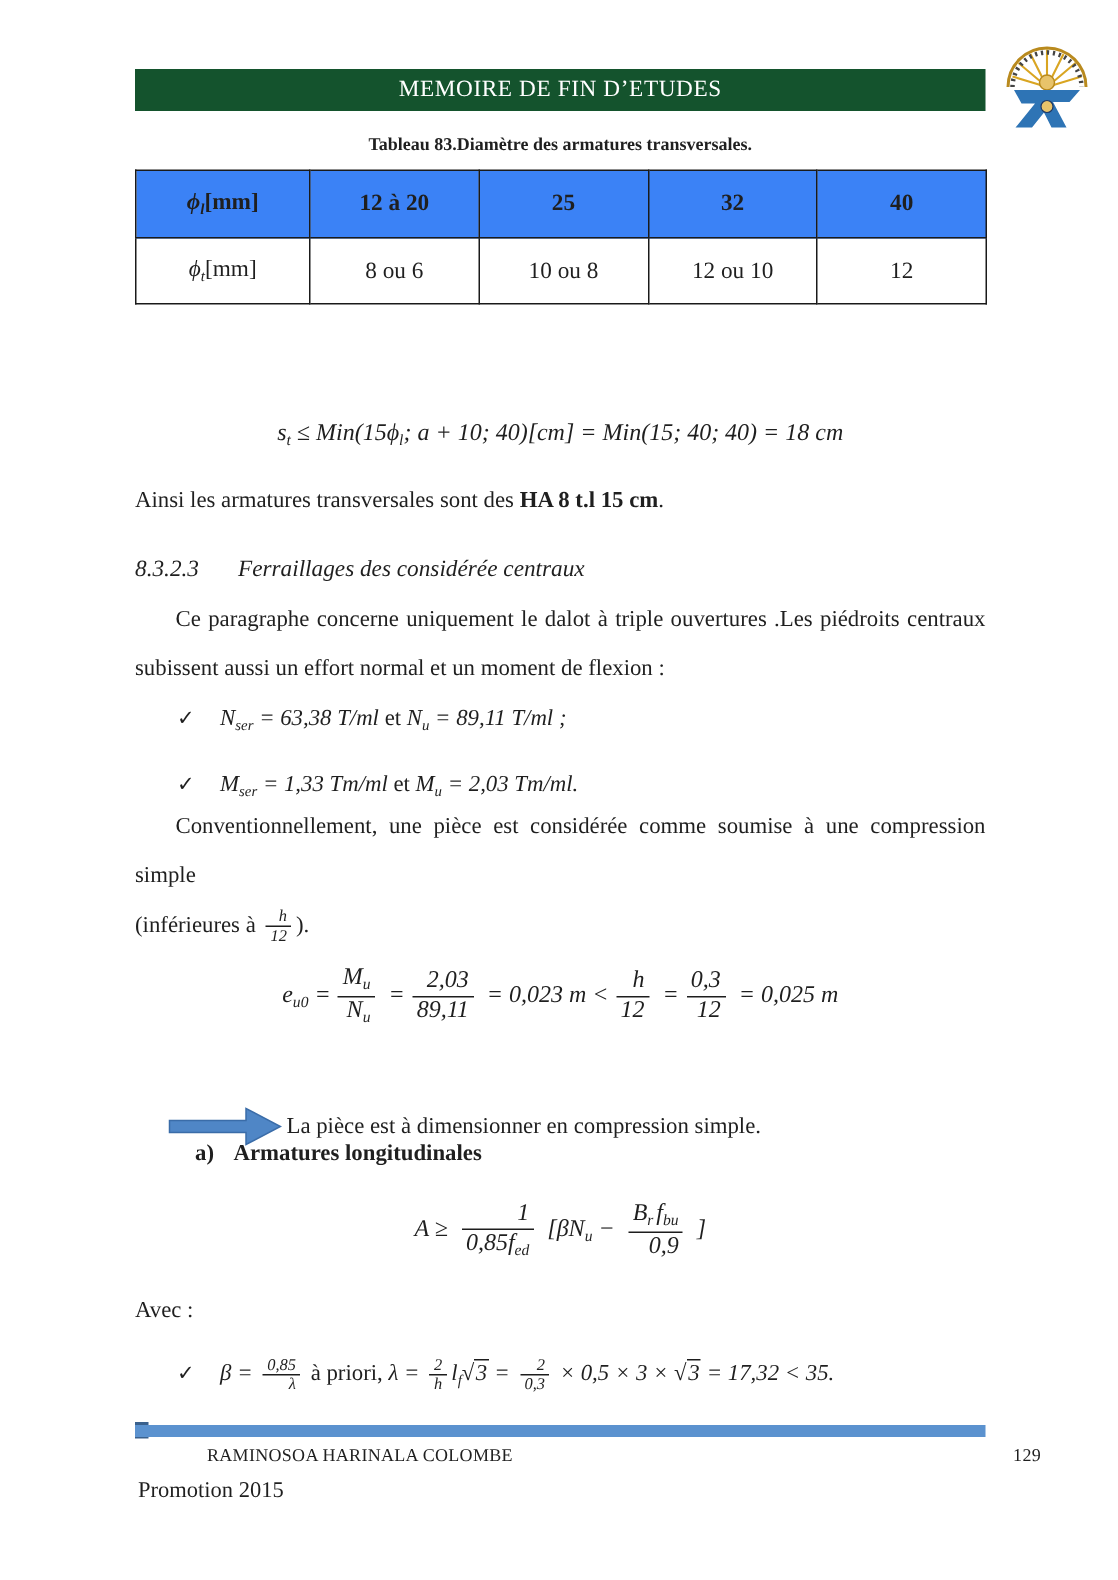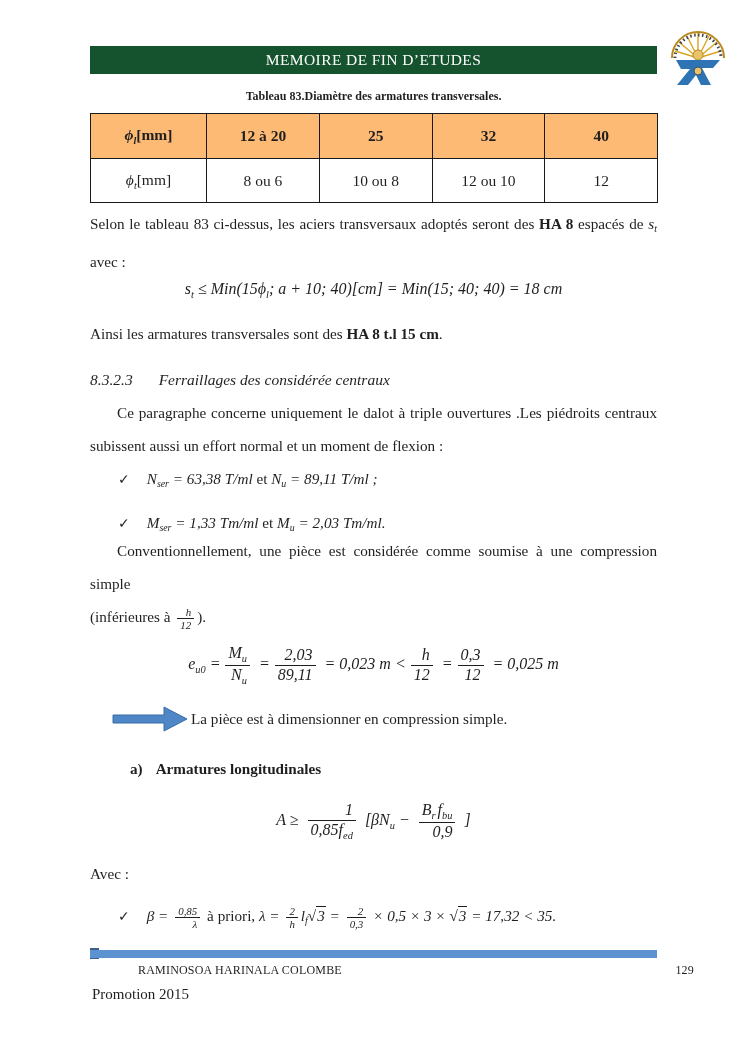--- a/index.html
+++ b/index.html
@@ -14,21 +14,21 @@
 
   
   .caption{left:90px;top:89px;width:567px;text-align:center;font-weight:bold;font-size:12px;}
 
   
   table.dtab{position:absolute;left:90px;top:113px;width:568px;border-collapse:collapse;table-layout:fixed;}
   table.dtab td,table.dtab th{border:1px solid #1a1a1a;text-align:center;vertical-align:middle;
         font-size:15.5px;padding:0;}
   table.dtab tr.hrow{height:45px;}
   table.dtab tr.drow{height:44px;}
-  table.dtab tr.hrow td{background:#fdba74;font-weight:bold;}
+  table.dtab tr.hrow td{background:#3b82f6;font-weight:bold;}
   .c1{width:115px;}
 
   
   .tx{left:90px;width:567px;font-size:15.2px;line-height:33px;}
   .jlast{text-align:justify;text-align-last:justify;}
   .indent{text-indent:27px;}
   .bold{font-weight:bold;}
   .math{font-style:italic;}
   .sub{font-size:.65em;vertical-align:-0.35em;font-style:italic;}
   .heading-it{left:90px;font-style:italic;font-size:15.5px;line-height:33px;}
@@ -42,21 +42,21 @@
   
   .formula{left:90px;width:567px;text-align:center;font-size:16px;font-style:italic;}
   .frac{display:inline-block;vertical-align:middle;text-align:right;margin:0 5px;line-height:1.15;}
   .frac .num{display:block;border-bottom:1.2px solid #1d1d1d;padding:0 3px;}
   .frac .den{display:block;padding:0 3px;}
   .frac.sm{font-size:.72em;margin:0 3px;line-height:1.1;}
   .sqrt{white-space:nowrap;}
   .sqrt-arg{border-top:1.2px solid #1d1d1d;padding:0 1px;}
 
   
-  .arrow-line{left:90px;top:702px;width:567px;height:34px;display:flex;align-items:center;}
+  .arrow-line{left:90px;top:734px;width:567px;height:34px;display:flex;align-items:center;}
   .arrow-svg{margin-left:22px;margin-right:3px;flex:0 0 auto;}
   .arrow-text{font-size:15.2px;}
 
   
   .footer-bar{left:90px;top:950px;width:567px;height:8px;background:#5b92cf;}
   .footer-square{left:90px;top:948px;width:9px;height:11px;background:#3a618d;}
   .footer-row{left:92px;top:963px;width:556px;display:flex;justify-content:space-between;
               font-size:12px;letter-spacing:.2px;margin-left:46px;}
   .promotion{left:92px;top:986px;font-size:15px;}
 </style>
@@ -104,24 +104,20 @@
     <tr class="drow">
       <td class="c1"><span class="math">ϕ</span><span class="sub">t</span><span>[mm]</span></td>
       <td>8 ou 6</td>
       <td>10 ou 8</td>
       <td>12 ou 10</td>
       <td>12</td>
     </tr>
   </tbody>
     </table>
 
-  <div class="abs tx" style="top:207px;">
-    <div class="jlast"><span>Selon le tableau 83 ci-dessus, les aciers transversaux adoptés seront des </span><span class="bold">HA 8</span><span> espacés de </span><span class="math">s</span><span class="sub">t</span></div>
-    <div>avec :</div>
-  </div>
 
   <div class="abs formula" style="top:280px;">
     <span class="math">s</span><span class="sub">t</span><span class="math"> ≤ Min(15</span><span class="math">ϕ</span><span class="sub">l</span><span class="math">; a + 10; 40)[cm] = Min(15; 40; 40) = 18 cm</span>
   </div>
 
   <div class="abs tx" style="top:317px;">
     <span>Ainsi les armatures transversales sont des </span><span class="bold">HA 8 t.l 15 cm</span><span>.</span>
   </div>
 
   <div class="abs heading-it" style="top:363px;">

